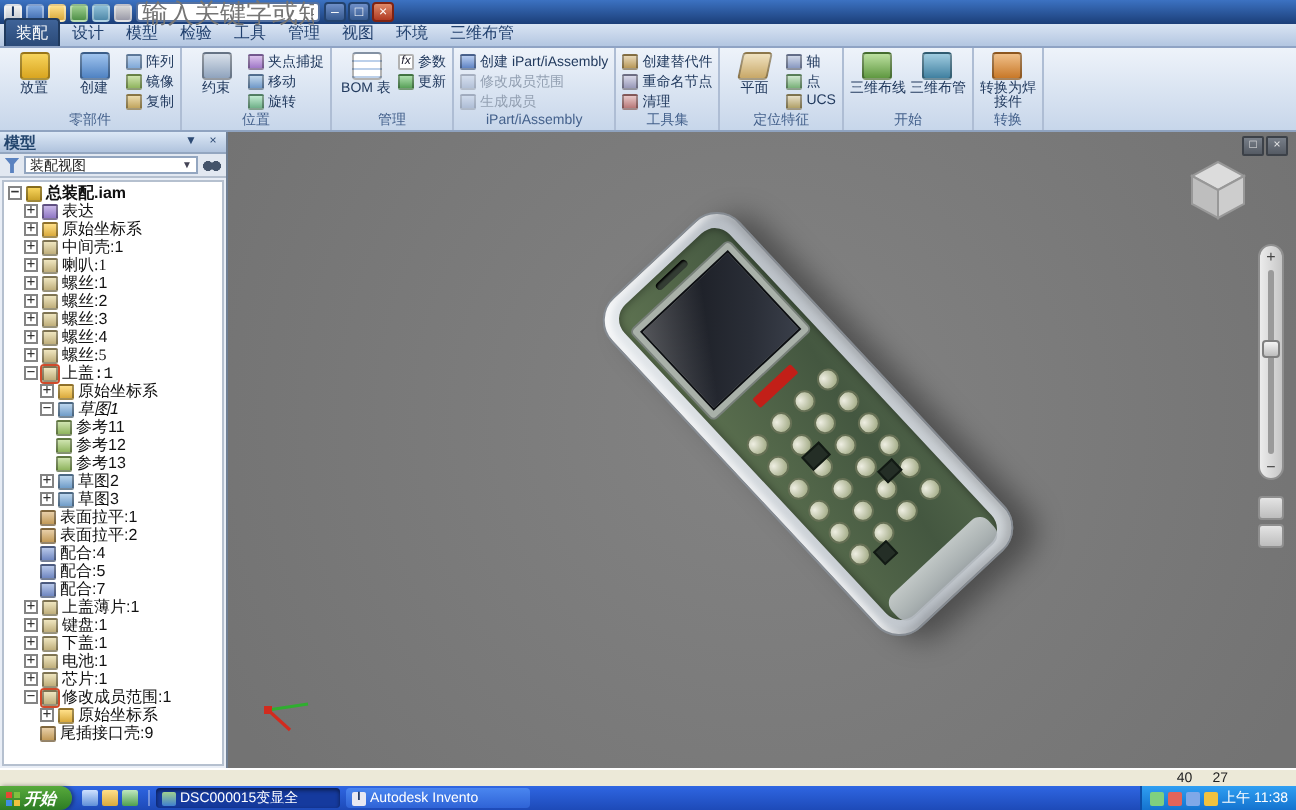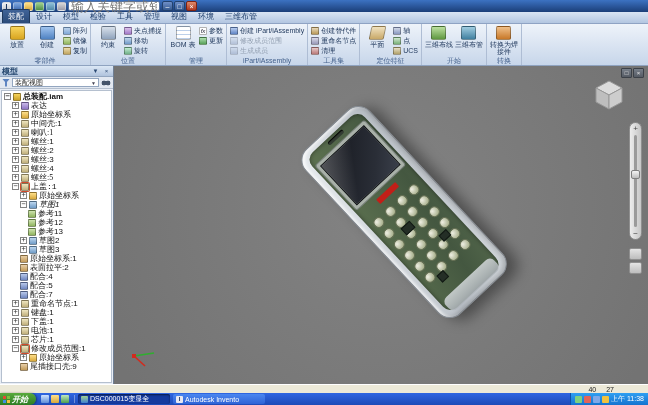--- a/index.html
+++ b/index.html
@@ -477,42 +477,42 @@
             <div class="ti ti-sketch"></div>
             <div style="display: inline;">草图2</div>
           </div>
           <div class="trow" style="padding-left: 16px;">
             <div class="exp">+</div>
             <div class="ti ti-sketch"></div>
             <div style="display: inline;">草图3</div>
           </div>
           <div class="trow" style="padding-left: 16px;">
             <div class="ti ti-feature"></div>
-            <div style="display: inline;">原始坐标系:1</div>
+            <div style="display: inline;">表面拉平:1</div>
           </div>
           <div class="trow" style="padding-left: 16px;">
             <div class="ti ti-feature"></div>
             <div style="display: inline;">表面拉平:2</div>
           </div>
           <div class="trow" style="padding-left: 16px;">
             <div class="ti ti-mate"></div>
             <div style="display: inline;">配合:4</div>
           </div>
           <div class="trow" style="padding-left: 16px;">
             <div class="ti ti-mate"></div>
             <div style="display: inline;">配合:5</div>
           </div>
           <div class="trow" style="padding-left: 16px;">
             <div class="ti ti-mate"></div>
             <div style="display: inline;">配合:7</div>
           </div>
           <div class="trow" style="padding-left: 8px;">
             <div class="exp">+</div>
             <div class="ti ti-part"></div>
-            <div style="display: inline;">重命名节点:1</div>
+            <div style="display: inline;">上盖薄片:1</div>
           </div>
           <div class="trow" style="padding-left: 8px;">
             <div class="exp">+</div>
             <div class="ti ti-part"></div>
             <div style="display: inline;">键盘:1</div>
           </div>
           <div class="trow" style="padding-left: 8px;">
             <div class="exp">+</div>
             <div class="ti ti-part"></div>
             <div style="display: inline;">下盖:1</div>

